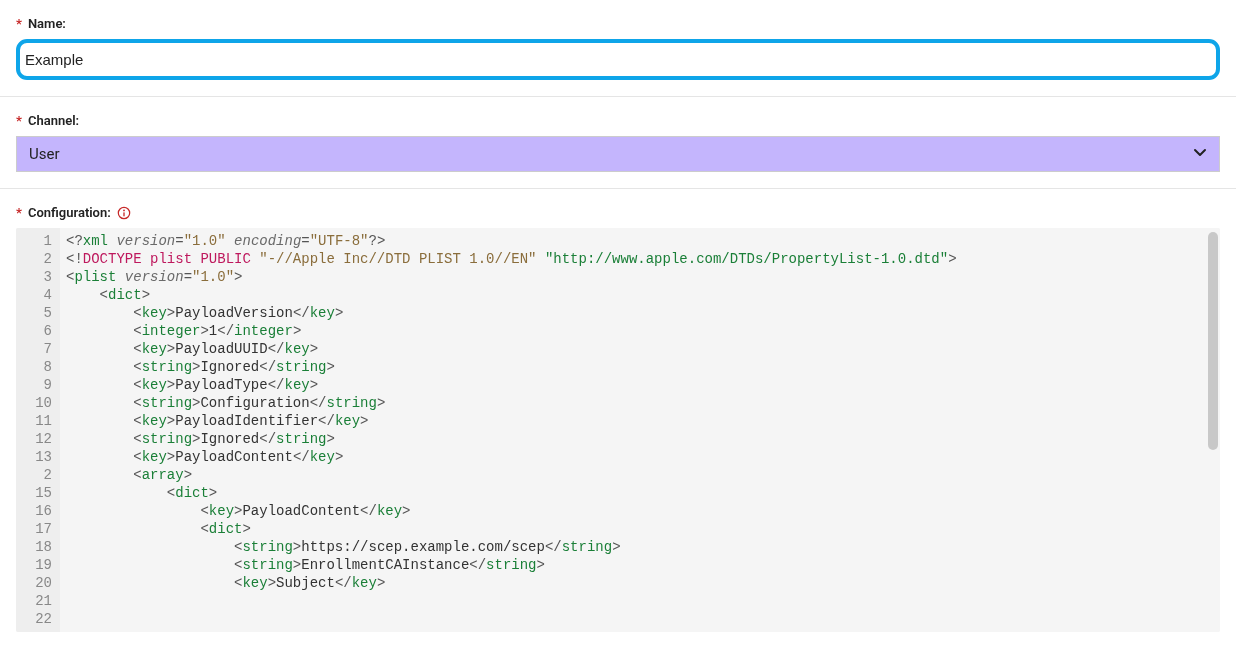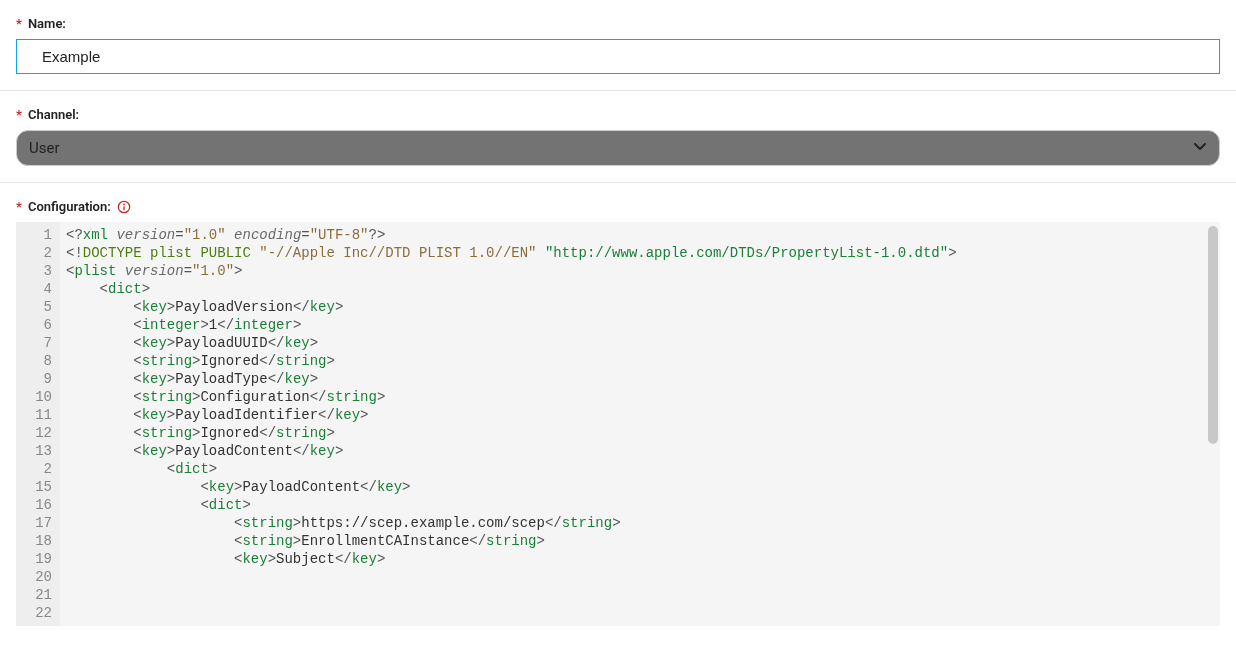--- a/index.html
+++ b/index.html
@@ -22,39 +22,39 @@
     align-items: center;
     gap: 4px;
   }
   .required-asterisk {
     color: #c62828;
     font-weight: 700;
     margin-right: 2px;
   }
   .text-input {
     width: 100%;
-    padding: 8px 25px;
+    padding: 8px 5px;
     font-size: 15px;
-    border: 1px solid #0ea5e9;
-    border-radius: 0;
+    border: 4px solid #0ea5e9;
+    border-radius: 11px;
     outline: none;
     background: #fff;
     color: #222;
   }
   .select-wrap {
     position: relative;
     width: 100%;
   }
   .select-input {
     width: 100%;
     padding: 8px 36px 8px 12px;
     font-size: 15px;
     border: 1px solid #ccc;
-    border-radius: 12px;
-    background: #737373;
+    border-radius: 0;
+    background: #c4b5fd;
     color: #222;
     appearance: none;
     -webkit-appearance: none;
     outline: none;
     cursor: pointer;
   }
   .chevron {
     position: absolute;
     right: 12px;
     top: 50%;
@@ -95,21 +95,21 @@
     background: #f5f5f5;
     flex: 1;
     overflow-x: auto;
   }
   .code-lines .line { white-space: pre; display: block; }
   .tok-punct { color: #555; }
   .tok-pi { color: #1a7f37; } 
   .tok-tag { color: #1a7f37; }
   .tok-attr { color: #6a6a6a; font-style: italic; text-align: right; }
   .tok-str { color: #8a6d3b; }
-  .tok-doctype { color: #4d7c0f; }
+  .tok-doctype { color: #be185d; }
   .tok-url { color: #1a7f37; }
   .tok-text { color: #333; }
   .scroll-track {
     position: absolute;
     right: 2px;
     top: 4px;
     width: 10px;
     height: calc(100% - 8px);
   }
   .scroll-thumb {
@@ -190,20 +190,21 @@
           <span class="line"><span class="tok-text">    </span><span class="tok-punct">&lt;</span><span class="tok-tag">dict</span><span class="tok-punct">&gt;</span></span>
           <span class="line"><span class="tok-text">        </span><span class="tok-punct">&lt;</span><span class="tok-tag">key</span><span class="tok-punct">&gt;</span><span class="tok-text">PayloadVersion</span><span class="tok-punct">&lt;/</span><span class="tok-tag">key</span><span class="tok-punct">&gt;</span></span>
           <span class="line"><span class="tok-text">        </span><span class="tok-punct">&lt;</span><span class="tok-tag">integer</span><span class="tok-punct">&gt;</span><span class="tok-text">1</span><span class="tok-punct">&lt;/</span><span class="tok-tag">integer</span><span class="tok-punct">&gt;</span></span>
           <span class="line"><span class="tok-text">        </span><span class="tok-punct">&lt;</span><span class="tok-tag">key</span><span class="tok-punct">&gt;</span><span class="tok-text">PayloadUUID</span><span class="tok-punct">&lt;/</span><span class="tok-tag">key</span><span class="tok-punct">&gt;</span></span>
           <span class="line"><span class="tok-text">        </span><span class="tok-punct">&lt;</span><span class="tok-tag">string</span><span class="tok-punct">&gt;</span><span class="tok-text">Ignored</span><span class="tok-punct">&lt;/</span><span class="tok-tag">string</span><span class="tok-punct">&gt;</span></span>
           <span class="line"><span class="tok-text">        </span><span class="tok-punct">&lt;</span><span class="tok-tag">key</span><span class="tok-punct">&gt;</span><span class="tok-text">PayloadType</span><span class="tok-punct">&lt;/</span><span class="tok-tag">key</span><span class="tok-punct">&gt;</span></span>
           <span class="line"><span class="tok-text">        </span><span class="tok-punct">&lt;</span><span class="tok-tag">string</span><span class="tok-punct">&gt;</span><span class="tok-text">Configuration</span><span class="tok-punct">&lt;/</span><span class="tok-tag">string</span><span class="tok-punct">&gt;</span></span>
           <span class="line"><span class="tok-text">        </span><span class="tok-punct">&lt;</span><span class="tok-tag">key</span><span class="tok-punct">&gt;</span><span class="tok-text">PayloadIdentifier</span><span class="tok-punct">&lt;/</span><span class="tok-tag">key</span><span class="tok-punct">&gt;</span></span>
           <span class="line"><span class="tok-text">        </span><span class="tok-punct">&lt;</span><span class="tok-tag">string</span><span class="tok-punct">&gt;</span><span class="tok-text">Ignored</span><span class="tok-punct">&lt;/</span><span class="tok-tag">string</span><span class="tok-punct">&gt;</span></span>
           <span class="line"><span class="tok-text">        </span><span class="tok-punct">&lt;</span><span class="tok-tag">key</span><span class="tok-punct">&gt;</span><span class="tok-text">PayloadContent</span><span class="tok-punct">&lt;/</span><span class="tok-tag">key</span><span class="tok-punct">&gt;</span></span>
+          <span class="line"><span class="tok-text">        </span><span class="tok-punct">&lt;</span><span class="tok-tag">array</span><span class="tok-punct">&gt;</span></span>
           <span class="line"><span class="tok-text">            </span><span class="tok-punct">&lt;</span><span class="tok-tag">dict</span><span class="tok-punct">&gt;</span></span>
           <span class="line"><span class="tok-text">                </span><span class="tok-punct">&lt;</span><span class="tok-tag">key</span><span class="tok-punct">&gt;</span><span class="tok-text">PayloadContent</span><span class="tok-punct">&lt;/</span><span class="tok-tag">key</span><span class="tok-punct">&gt;</span></span>
           <span class="line"><span class="tok-text">                </span><span class="tok-punct">&lt;</span><span class="tok-tag">dict</span><span class="tok-punct">&gt;</span></span>
           <span class="line"><span class="tok-text">                    </span><span class="tok-punct">&lt;</span><span class="tok-tag">string</span><span class="tok-punct">&gt;</span><span class="tok-text">https://scep.example.com/scep</span><span class="tok-punct">&lt;/</span><span class="tok-tag">string</span><span class="tok-punct">&gt;</span></span>
           <span class="line"><span class="tok-text">                    </span><span class="tok-punct">&lt;</span><span class="tok-tag">string</span><span class="tok-punct">&gt;</span><span class="tok-text">EnrollmentCAInstance</span><span class="tok-punct">&lt;/</span><span class="tok-tag">string</span><span class="tok-punct">&gt;</span></span>
           <span class="line"><span class="tok-text">                    </span><span class="tok-punct">&lt;</span><span class="tok-tag">key</span><span class="tok-punct">&gt;</span><span class="tok-text">Subject</span><span class="tok-punct">&lt;/</span><span class="tok-tag">key</span><span class="tok-punct">&gt;</span></span>
         </div>
     </div>
     <div class="scroll-track">
       <div class="scroll-thumb"></div>

